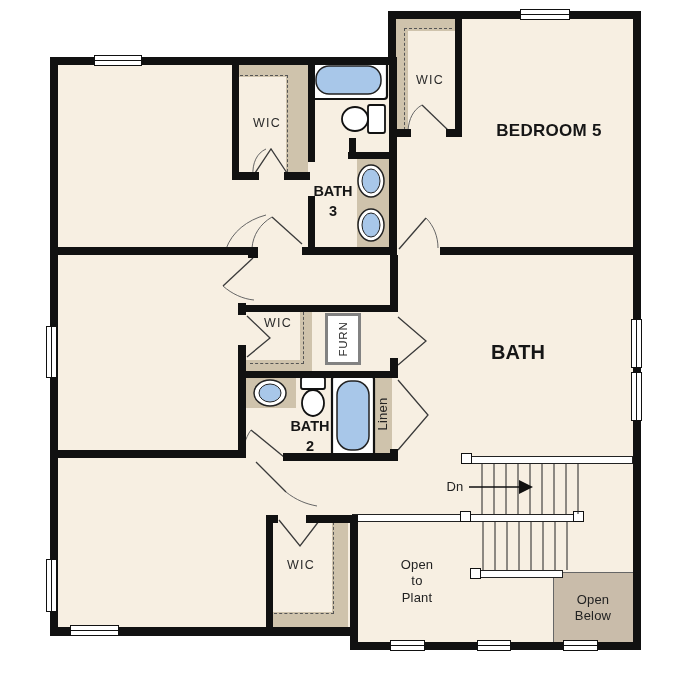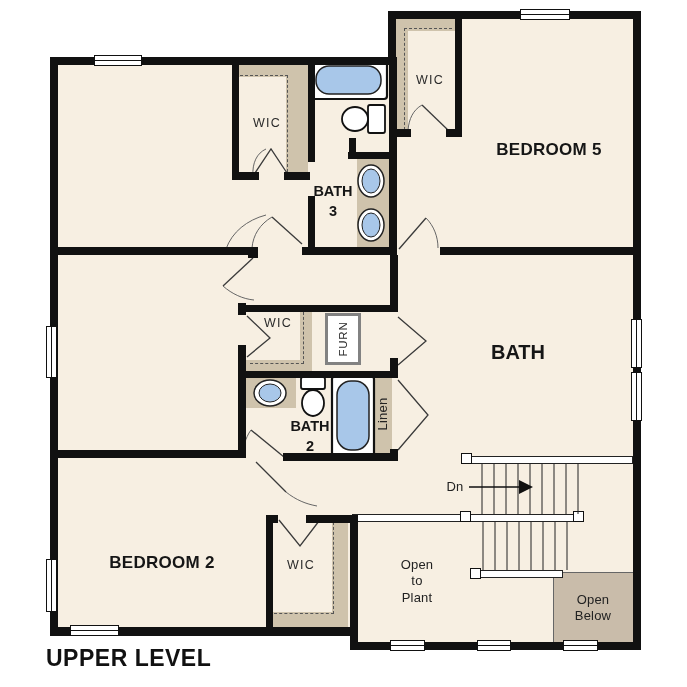--- a/index.html
+++ b/index.html
@@ -16,21 +16,21 @@
   .dash.tl{border-top:1px dashed #555;border-left:1px dashed #555;}
   .dash.rb{border-right:1px dashed #555;border-bottom:1px dashed #555;}
   .winH,.winV{position:absolute;box-sizing:border-box;border:1.4px solid #111;}
   .winH{background:linear-gradient(#fff 42%,#111 42%,#111 58%,#fff 58%);}
   .winV{background:linear-gradient(90deg,#fff 42%,#111 42%,#111 58%,#fff 58%);}
   .rail{position:absolute;box-sizing:border-box;background:#fff;border:1px solid #222;}
   .post{position:absolute;box-sizing:border-box;background:#fff;border:1.7px solid #111;}
   svg.ov{position:absolute;left:0;top:0;}
   .lbl{position:absolute;transform:translate(-50%,-50%);color:#161616;font-weight:bold;
        white-space:nowrap;text-align:center;}
-  .room{font-size:17px;letter-spacing:.3px;margin-top:19px;}
+  .room{font-size:17px;letter-spacing:.3px;}
   .loftT{font-size:20px;}
   .bath{font-size:14.5px;line-height:1.35;}
   .sm{font-weight:normal;font-size:12.5px;color:#2a2a2a;letter-spacing:1.2px;}
   .tiny{font-weight:normal;font-size:13px;color:#222;letter-spacing:.2px;line-height:1.25;}
   .rot{transform:translate(-50%,-50%) rotate(-90deg);}
   #furnbox{position:absolute;box-sizing:border-box;background:#fff;border:3px solid #828282;}
   #title{position:absolute;font-weight:bold;font-size:23px;letter-spacing:.5px;color:#111;}
   #plantshelf{border-top:1px solid #666;border-left:1px solid #666;box-sizing:border-box;background:var(--plant);}
 </style>
 </head>
@@ -185,21 +185,20 @@
   <div class="winV" style="left:46px;top:326px;width:11px;height:52px;"></div>
   <div class="winV" style="left:46px;top:559px;width:11px;height:53px;"></div>
   <div class="winH" style="left:70px;top:625px;width:49px;height:11px;"></div>
   <div class="winV" style="left:631px;top:319px;width:11px;height:49px;"></div>
   <div class="winV" style="left:631px;top:372px;width:11px;height:49px;"></div>
   <div class="winH" style="left:390px;top:640px;width:35px;height:11px;"></div>
   <div class="winH" style="left:477px;top:640px;width:34px;height:11px;"></div>
   <div class="winH" style="left:563px;top:640px;width:35px;height:11px;"></div>
 
   <div class="lbl room" style="left:549px;top:131px;">BEDROOM 5</div>
-  <div class="lbl room" style="left:162px;top:544px;">BEDROOM 2</div>
   <div class="lbl loftT" style="left:518px;top:352px;">BATH</div>
   <div class="lbl bath" style="left:333px;top:202px;">
     <span>BATH</span><br>
     <span>3</span>
   </div>
   <div class="lbl bath" style="left:310px;top:437px;">
     <span>BATH</span><br>
     <span>2</span>
   </div>
   <div class="lbl sm" style="left:267px;top:123px;">WIC</div>
@@ -211,15 +210,14 @@
   <div class="lbl tiny" style="left:455px;top:487px;">Dn</div>
   <div class="lbl tiny" style="left:417px;top:581px;">
     <span>Open</span><br>
     <span>to</span><br>
     <span>Plant</span>
   </div>
   <div class="lbl tiny" style="left:593px;top:608px;">
     <span>Open</span><br>
     <span>Below</span>
   </div>
-  <div id="title" style="left:46px;top:645px;">UPPER LEVEL</div>
 
 </div>
 
 </body></html>

